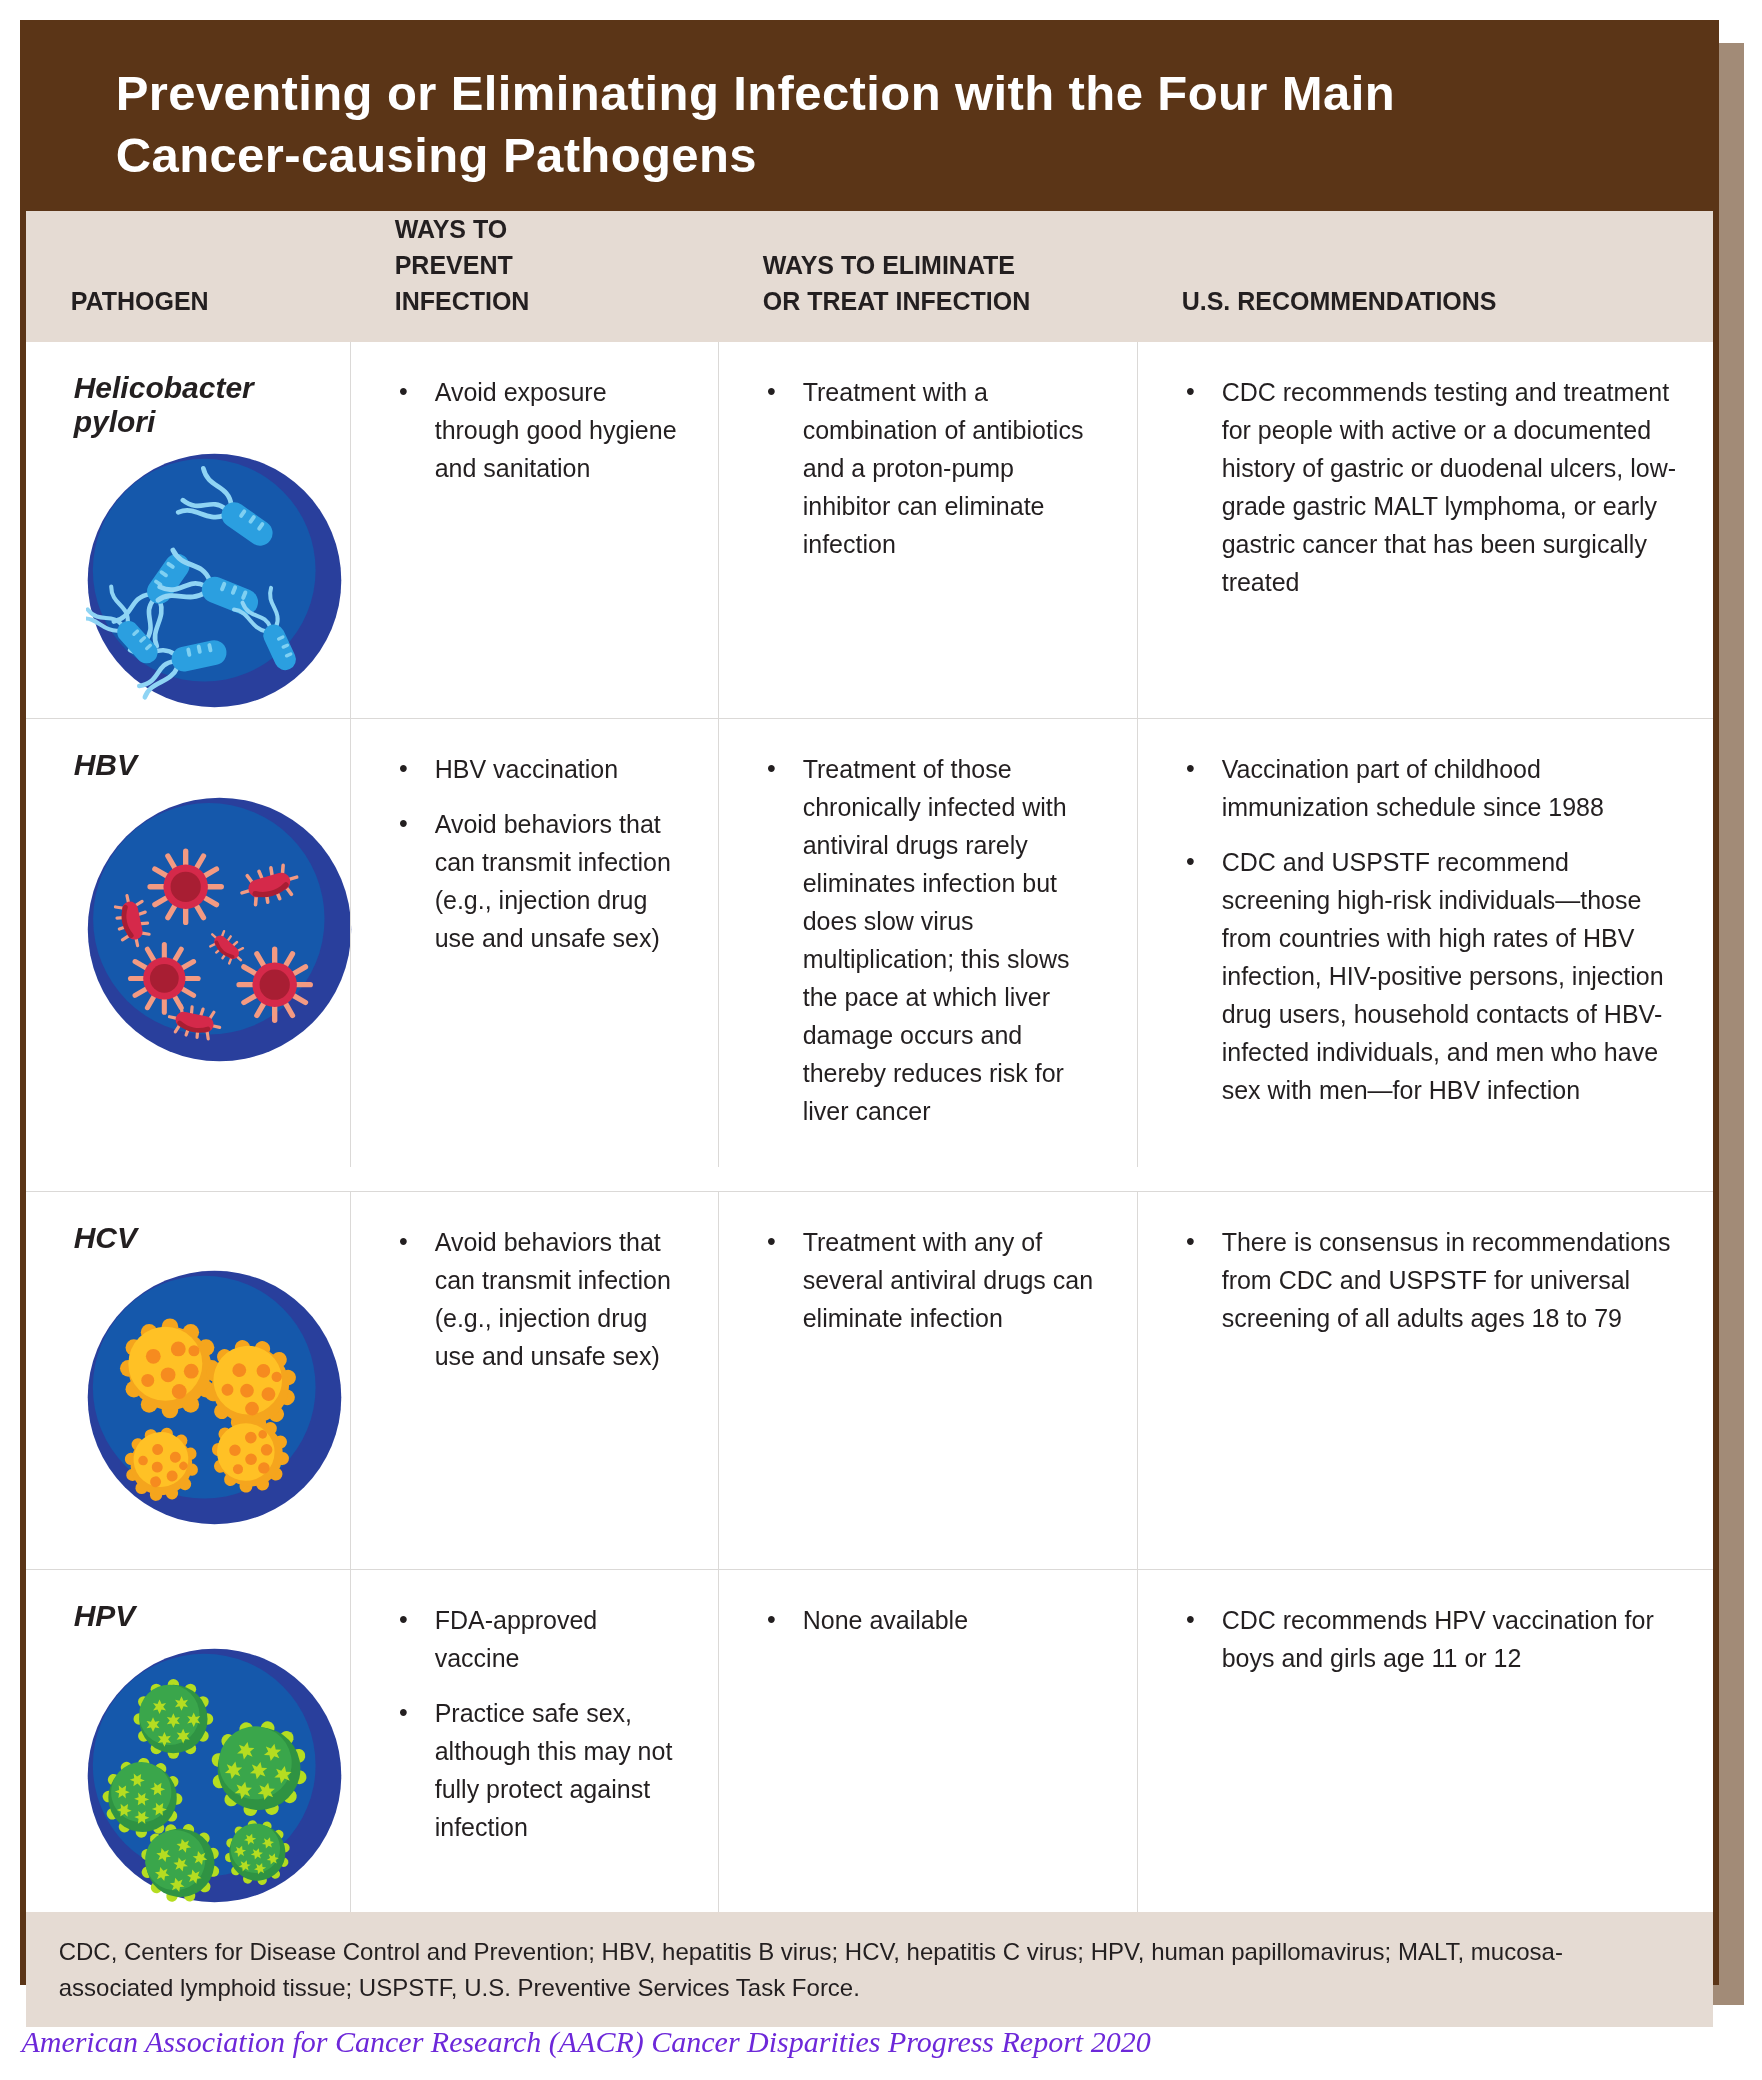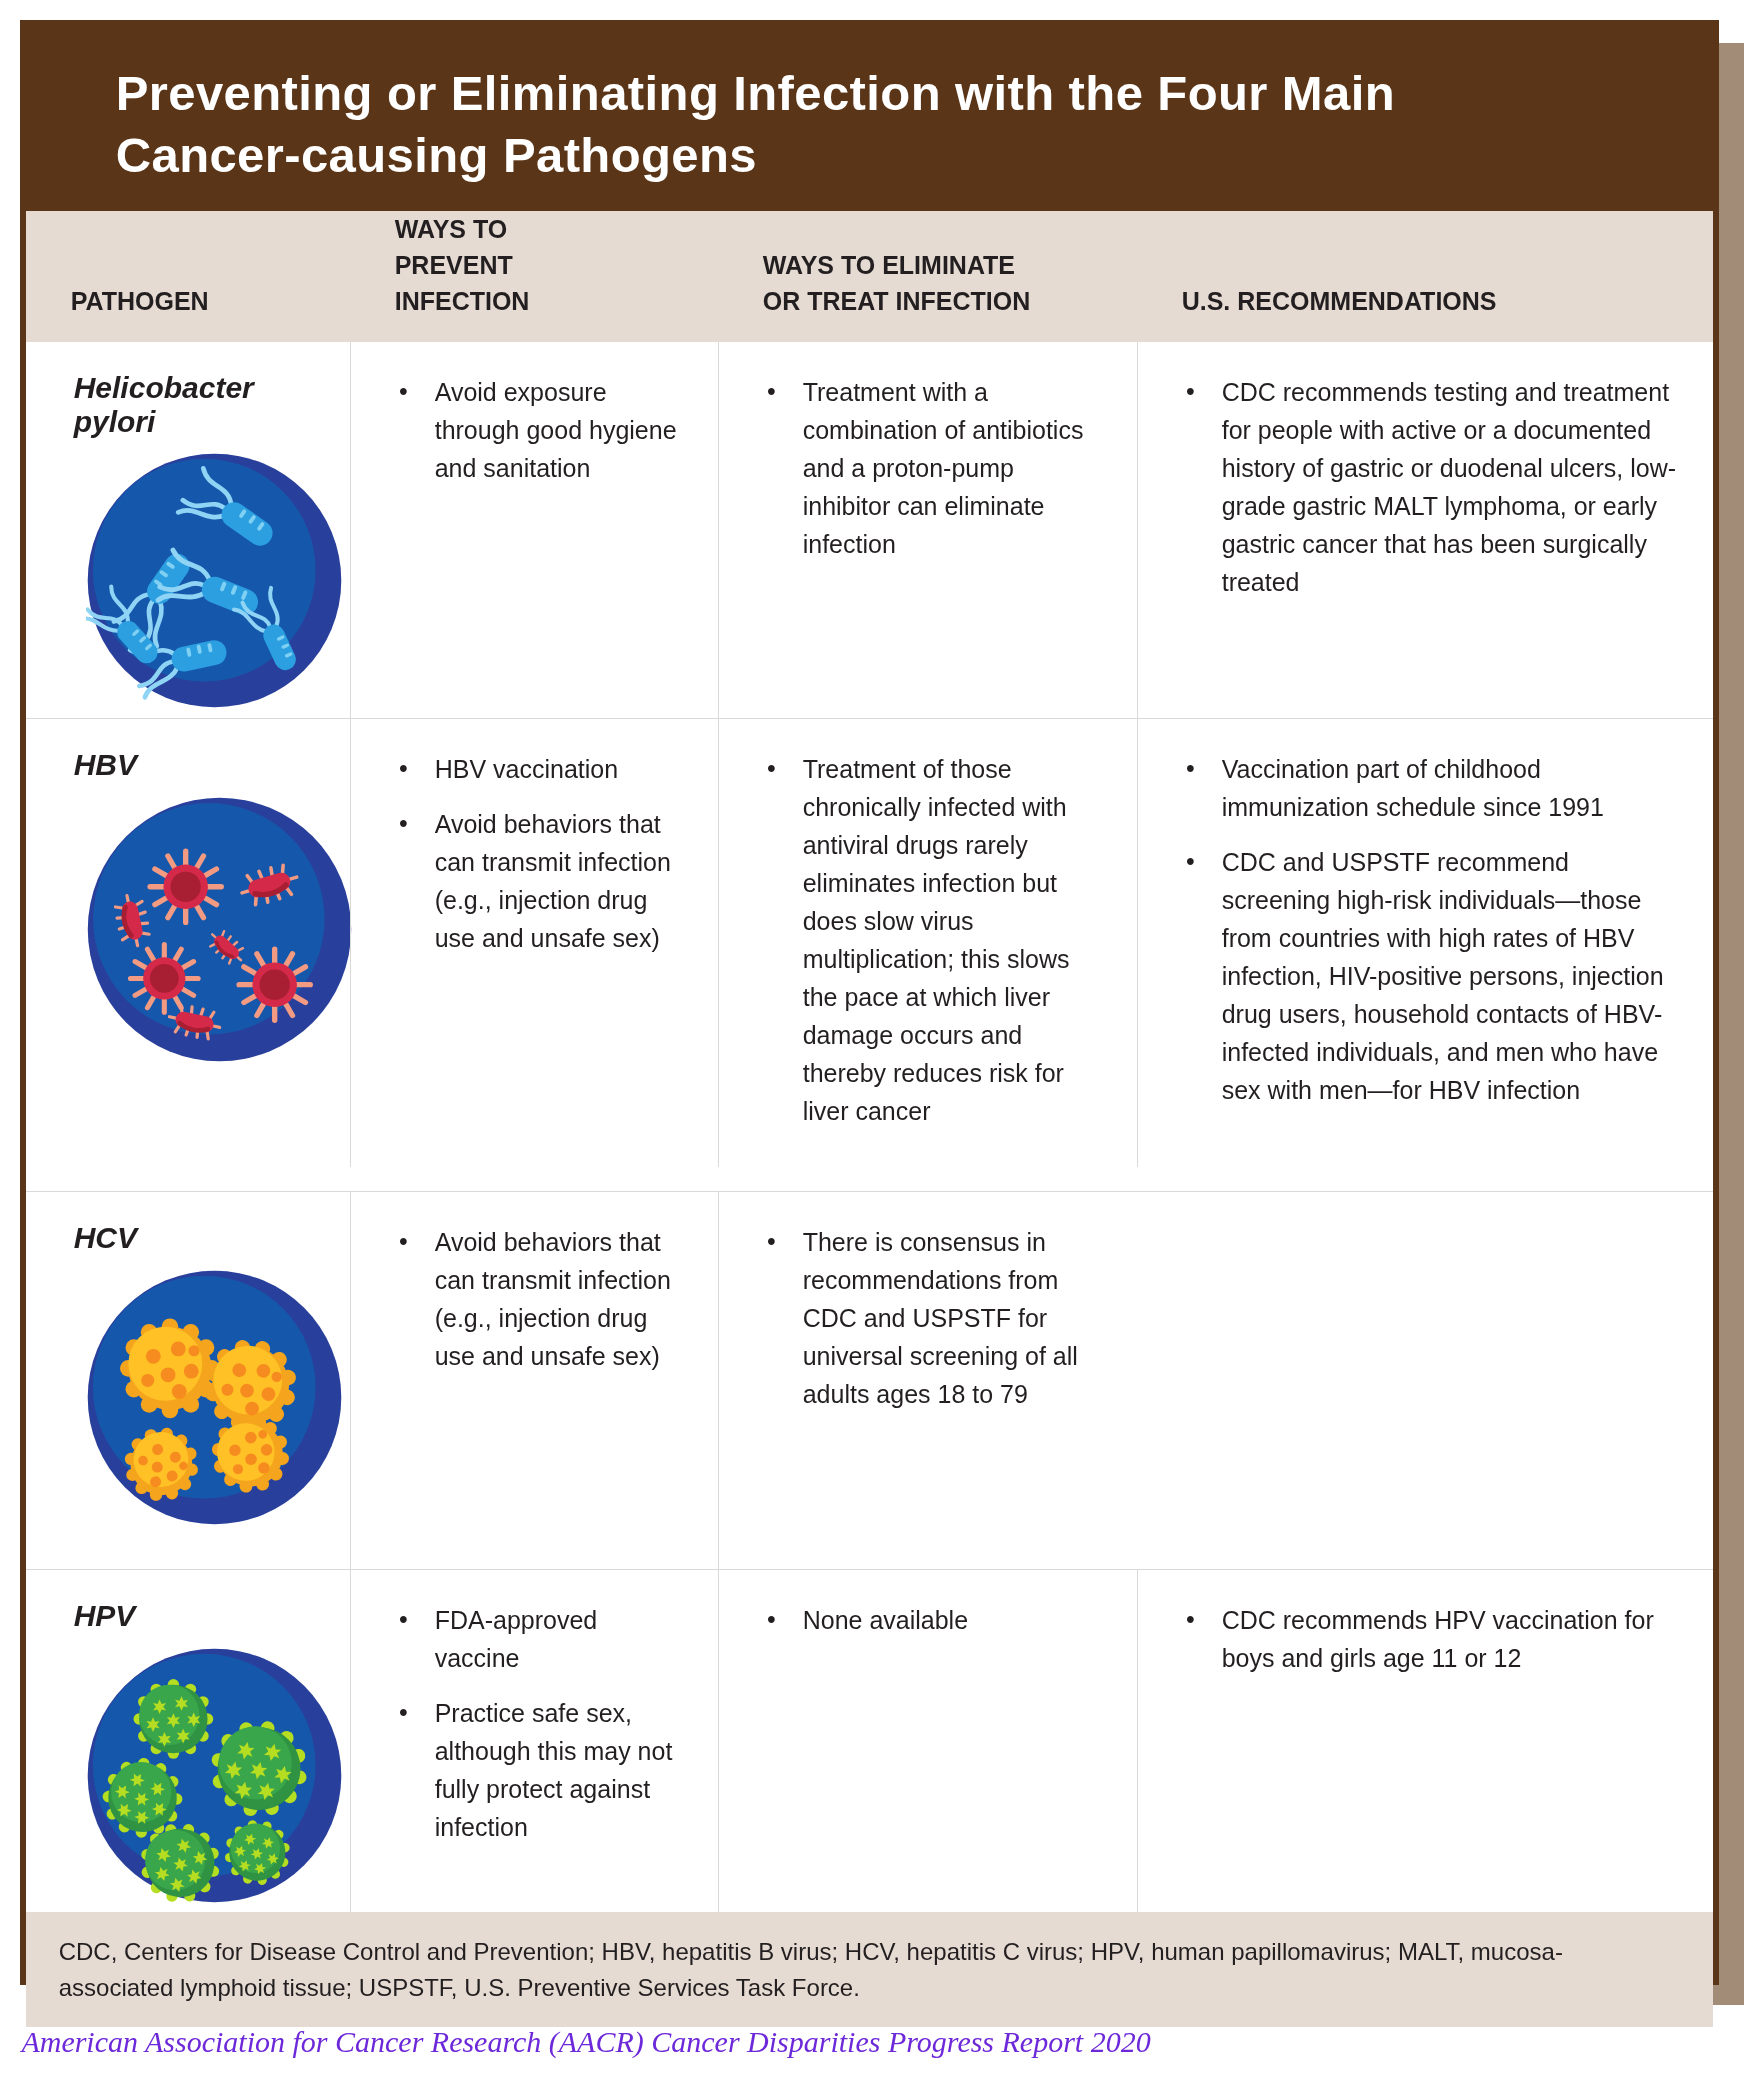--- a/index.html
+++ b/index.html
@@ -204,21 +204,21 @@
             <li>Avoid behaviors that can transmit infection (e.g., injection drug use and unsafe sex)</li>
           </ul>
       </div>
       <div class="cell">
         <ul class="bullets">
             <li>Treatment of those chronically infected with antiviral drugs rarely eliminates infection but does slow virus multiplication; this slows the pace at which liver damage occurs and thereby reduces risk for liver cancer</li>
           </ul>
       </div>
       <div class="cell">
         <ul class="bullets">
-            <li>Vaccination part of childhood immunization schedule since 1991</li>
+            <li>Vaccination part of childhood immunization schedule since 1988</li>
             <li>CDC and USPSTF recommend screening high-risk individuals—those from countries with high rates of HBV infection, HIV-positive persons, injection drug users, household contacts of HBV-infected individuals, and men who have sex with men—for HBV infection</li>
           </ul>
       </div>
     </div>
 
     <div class="row row-3">
       <div class="cell pathogen-cell">
         <div class="pathogen-name">HCV</div>
         <svg class="illus" viewBox="0 0 300 300">
           <defs>
@@ -254,20 +254,25 @@
           <circle cx="138" cy="138" r="130" fill="#1558ab"></circle>
           <use href="#hcv-v" transform="translate(98,116) scale(1.08)"></use>
           <use href="#hcv-v" transform="translate(192,136) rotate(18) scale(1.0)"></use>
           <use href="#hcv-v" transform="translate(88,228) rotate(40) scale(0.8)"></use>
           <use href="#hcv-v" transform="translate(192,216) rotate(-22) scale(0.84)"></use>
         </svg>
       </div>
       <div class="cell">
         <ul class="bullets">
             <li>Avoid behaviors that can transmit infection (e.g., injection drug use and unsafe sex)</li>
+          </ul>
+      </div>
+      <div class="cell">
+        <ul class="bullets">
+            <li>Treatment with any of several antiviral drugs can eliminate infection</li>
           </ul>
       </div>
       <div class="cell">
         <ul class="bullets">
             <li>There is consensus in recommendations from CDC and USPSTF for universal screening of all adults ages 18 to 79</li>
           </ul>
       </div>
     </div>
 
     <div class="row row-4">

